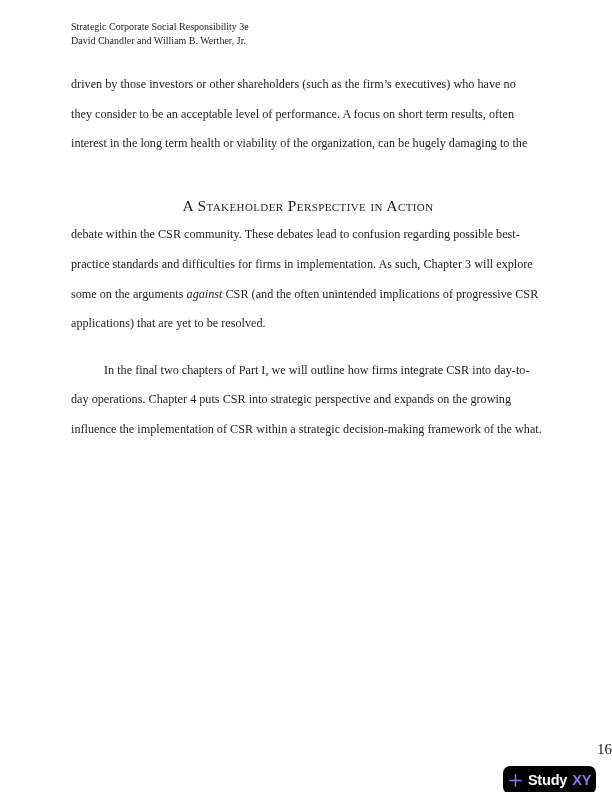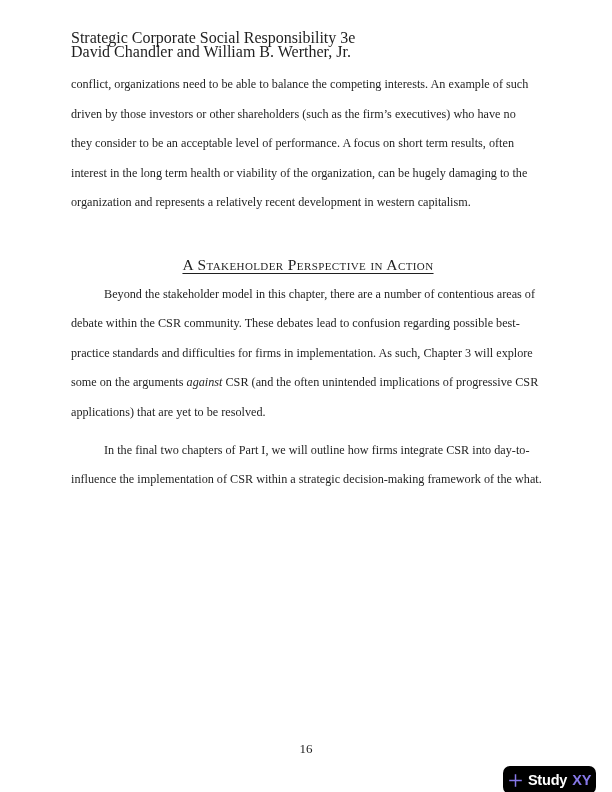--- a/index.html
+++ b/index.html
@@ -12,22 +12,22 @@
     width: 612px;
     height: 792px;
     background: #ffffff;
     overflow: hidden;
     font-family: "Liberation Serif", serif;
     color: #1f1f1f;
   }
   .doc-header {
     position: absolute;
     left: 71px;
-    top: 31px;
-    font-size: 16px;
+    top: 20px;
+    font-size: 10px;
     line-height: 14.3px;
     white-space: nowrap;
   }
   .doc-body {
     position: absolute;
     left: 71px;
     top: 70px;
     width: 474px;
     font-size: 12.2px;
     line-height: 29.6px;
@@ -42,33 +42,32 @@
     padding-left: 33px;
   }
   .section-heading {
     margin: 32px 0 0 0;
     font-size: 15.5px;
     font-weight: normal;
     font-variant: small-caps;
     letter-spacing: 0.4px;
     text-align: center;
     line-height: 29.6px;
-    text-decoration: underline;
     text-underline-offset: 3px;
   }
   .para-2 { margin-top: 0; }
-  .para-3 { margin-top: 8px; }
+  .para-3 { margin-top: 17px; }
   em { }
   .page-number {
     position: absolute;
     top: 742px;
     left: 0;
     width: 612px;
-    text-align: center;
-    font-size: 13px;
+    text-align: right;
+    font-size: 15px;
     line-height: 14px;
   }
   .brand-badge {
     position: absolute;
     left: 503px;
     top: 745px;
     width: 93px;
     height: 28px;
     border-radius: 7px;
     display: flex;
@@ -91,39 +90,37 @@
 <div class="page">
 
   <div class="doc-header">
     <div>Strategic Corporate Social Responsibility 3e</div>
     <div>David Chandler and William B. Werther, Jr.</div>
   </div>
 
   <div class="doc-body">
 
     <div class="para para-1">
-      <div class="tl">conflict, organizations need to be able to balance the competing interests. An example of such</div>
       <div class="tl">driven by those investors or other shareholders (such as the firm’s executives) who have no</div>
       <div class="tl">they consider to be an acceptable level of performance. A focus on short term results, often</div>
       <div class="tl">interest in the long term health or viability of the organization, can be hugely damaging to the</div>
-      <div class="tl">organization and represents a relatively recent development in western capitalism.</div>
     </div>
 
     <h1 class="section-heading">A Stakeholder Perspective in Action</h1>
 
     <div class="para para-2">
-      <div class="tl indent">Beyond the stakeholder model in this chapter, there are a number of contentious areas of</div>
       <div class="tl">debate within the CSR community. These debates lead to confusion regarding possible best-</div>
       <div class="tl">practice standards and difficulties for firms in implementation. As such, Chapter 3 will explore</div>
       <div class="tl"><span>some on the arguments </span><em>against</em><span> CSR (and the often unintended implications of progressive CSR</span></div>
       <div class="tl">applications) that are yet to be resolved.</div>
     </div>
 
     <div class="para para-3">
       <div class="tl indent">In the final two chapters of Part I, we will outline how firms integrate CSR into day-to-</div>
+      <div class="tl">day operations. Chapter 4 puts CSR into strategic perspective and expands on the growing</div>
       <div class="tl">influence the implementation of CSR within a strategic decision-making framework of the what.</div>
     </div>
 
   </div>
 
   <div class="page-number">16</div>
 
   <div class="brand-badge" style="background:#000000;margin-top:21px;">
     <span class="brand-plus">
       <svg width="15" height="15" viewBox="0 0 15 15" aria-hidden="true">

